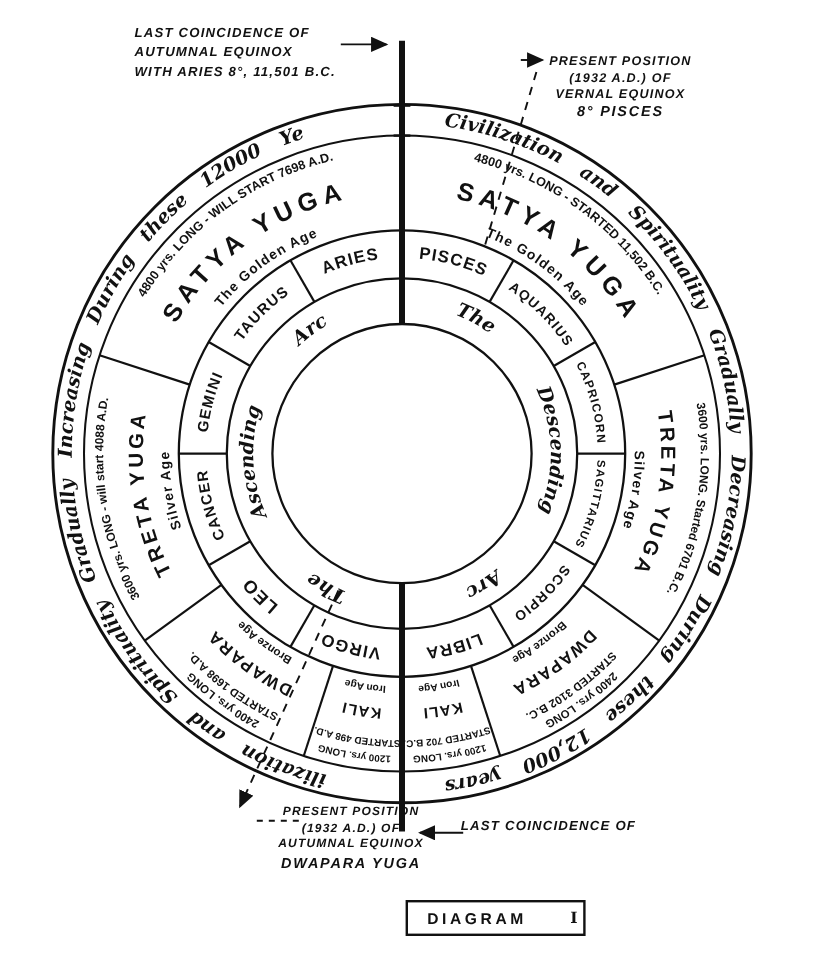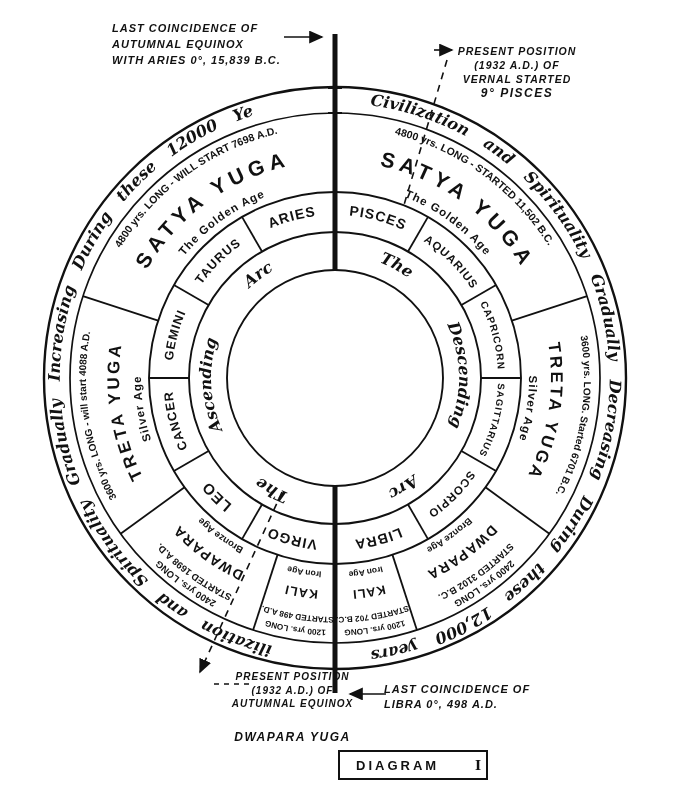--- a/index.html
+++ b/index.html
@@ -5,21 +5,21 @@
   html,body{margin:0;padding:0;background:#fff;}
   .stage{position:relative;width:700px;height:798px;background:#fff;color:#111;
          font-family:"Liberation Sans",sans-serif;overflow:hidden;}
   svg{position:absolute;left:0;top:0;}
   .ann{position:absolute;font-weight:700;letter-spacing:1px;color:#111;}
   .ann div{white-space:nowrap;font-style:italic;}
   .ann-tl{left:112px;top:20px;font-size:11px;line-height:16px;text-align:left;}
   .ann-tr{left:428px;top:44px;width:178px;font-size:10.5px;line-height:14px;text-align:center;}
   .ann-tr .big{font-size:12px;letter-spacing:1.5px;}
   .ann-bl{left:200px;top:670px;width:185px;font-size:10px;line-height:13.5px;text-align:center;}
-  .ann-bl .big{font-size:12px;letter-spacing:1.5px;margin-top:20px;}
+  .ann-bl .big{font-size:12px;letter-spacing:1.5px;margin-top:2px;}
   .ann-br{left:384px;top:682px;font-size:11px;line-height:15px;text-align:left;}
   .caption{position:absolute;left:338px;top:750px;width:146px;height:26px;
            border:2px solid #111;display:flex;align-items:center;
            font-size:13px;font-weight:700;letter-spacing:3px;}
   .caption .lab{padding-left:16px;}
   .caption .num{margin-left:36px;font-family:"DejaVu Serif",serif;}
 </style>
 </head>
 <body>
 
@@ -164,40 +164,39 @@
         <line x1="447" y1="60" x2="404" y2="205" stroke-dasharray="7 6"></line>
         <line x1="386" y1="694" x2="350" y2="694" marker-end="url(#arw)"></line>
         <line x1="282" y1="492" x2="200" y2="672" stroke-dasharray="7 6" marker-end="url(#arw)"></line>
         <line x1="214" y1="684" x2="252" y2="684" stroke-dasharray="5 5"></line>
       </g>
     </svg>
 
   <div class="ann ann-tl">
     <div>LAST COINCIDENCE OF</div>
     <div>AUTUMNAL EQUINOX</div>
-    <div>WITH ARIES 0°, 15,839 B.C.</div>
+    <div>WITH ARIES 8°, 11,501 B.C.</div>
   </div>
 
   <div class="ann ann-tr">
     <div>PRESENT POSITION</div>
     <div>(1932 A.D.) OF</div>
-    <div>VERNAL STARTED</div>
-    <div class="big">9° PISCES</div>
+    <div>VERNAL EQUINOX</div>
+    <div class="big">8° PISCES</div>
   </div>
 
   <div class="ann ann-bl">
     <div>PRESENT POSITION</div>
     <div>(1932 A.D.) OF</div>
     <div>AUTUMNAL EQUINOX</div>
     <div class="big">DWAPARA YUGA</div>
   </div>
 
   <div class="ann ann-br">
     <div>LAST COINCIDENCE OF</div>
-    <div>LIBRA 0°, 498 A.D.</div>
   </div>
 
   <div class="caption">
     <span class="lab">DIAGRAM</span>
     <span class="num">I</span>
   </div>
 
 </div>
 
 </body></html>

